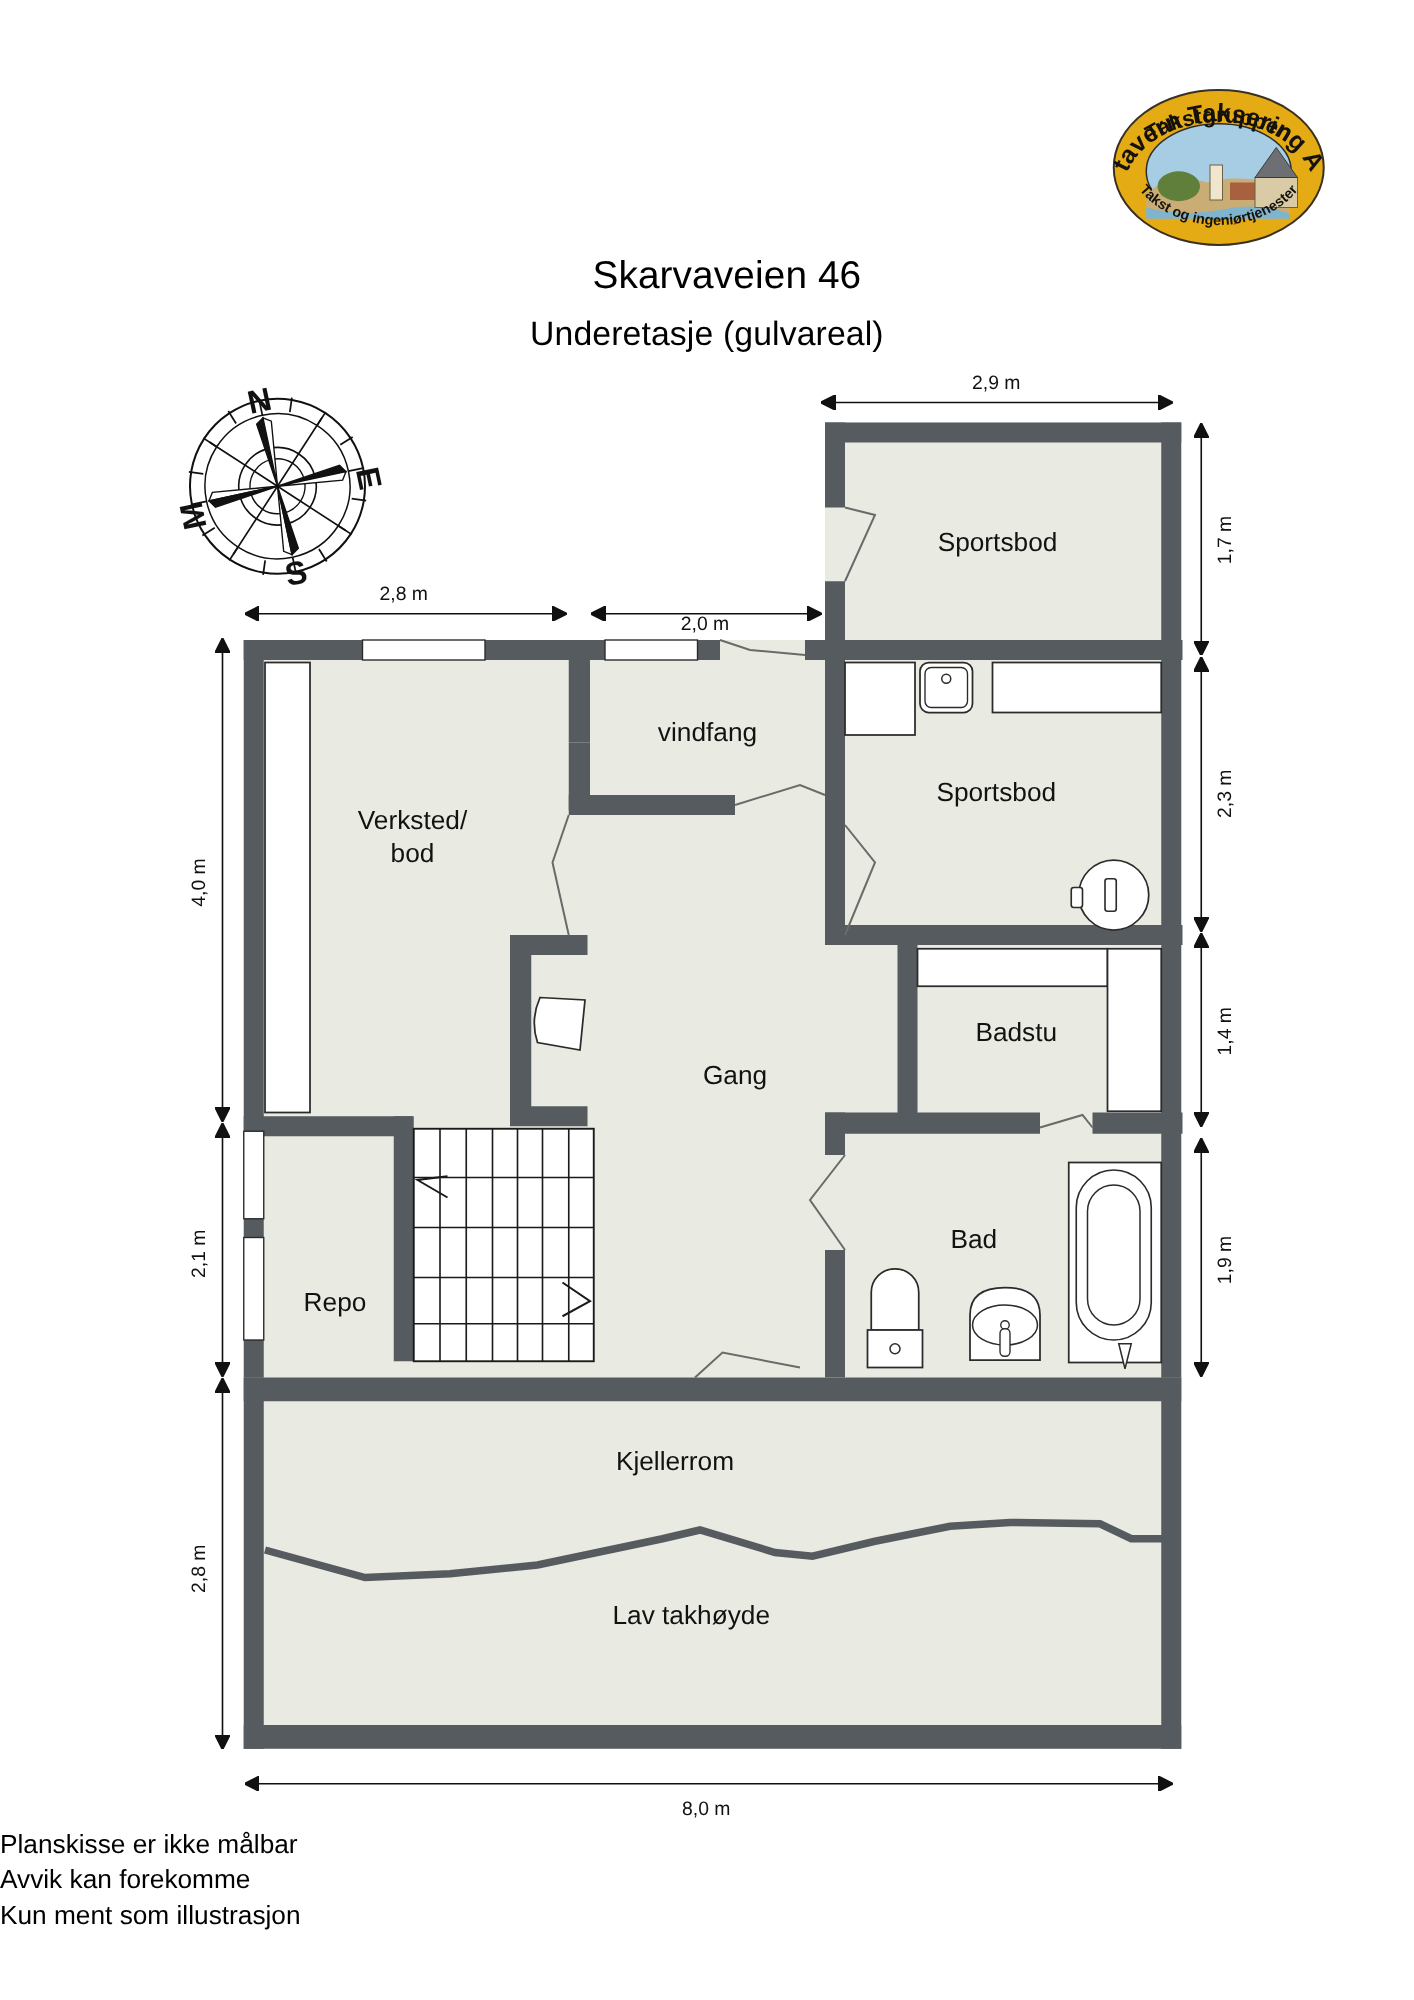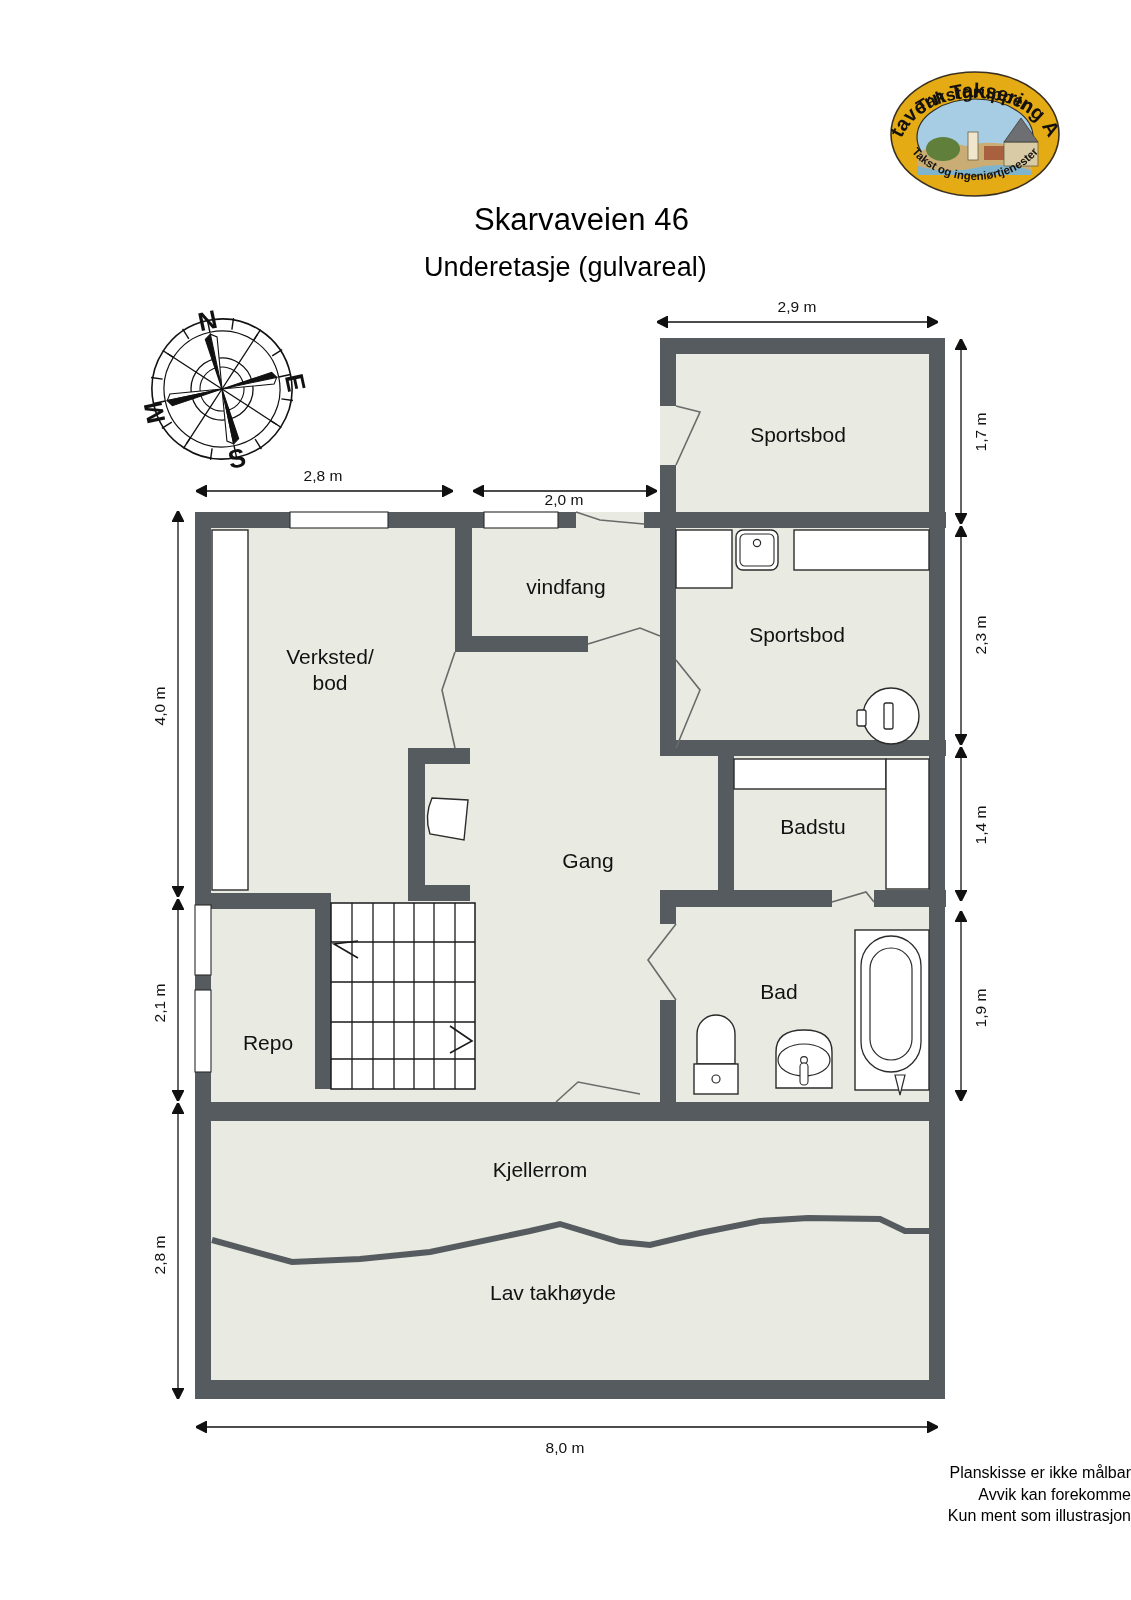--- a/index.html
+++ b/index.html
@@ -22,22 +22,22 @@
   #plan{position:absolute;left:0;top:0;width:1131px;height:1600px;}
 
   
   .lbl{position:absolute;font-size:21px;color:#121212;white-space:pre;
        text-align:center;transform:translate(-50%,-50%);line-height:1.22;}
   .dim{position:absolute;font-size:15.5px;color:#111;white-space:nowrap;
        transform:translate(-50%,-50%);}
   .dim.vert{transform:translate(-50%,-50%) rotate(-90deg);}
 
   
-  .footer{position:absolute;left:0;top:1462px;width:1131px;text-align:right;
-          font-size:16px;line-height:1.35;}
+  .footer{position:absolute;left:0;top:1462px;width:1131px;text-align:left;
+          font-size:21px;line-height:1.35;}
 </style>
 </head>
 <body>
 
 <div id="stage">
 
   <div class="logo">
     <svg viewBox="0 0 190 170" width="190" height="170">
       <defs>
         <path id="arcTop" d="M 12,104 A 88,72 0 0 1 178,104" fill="none"></path>

